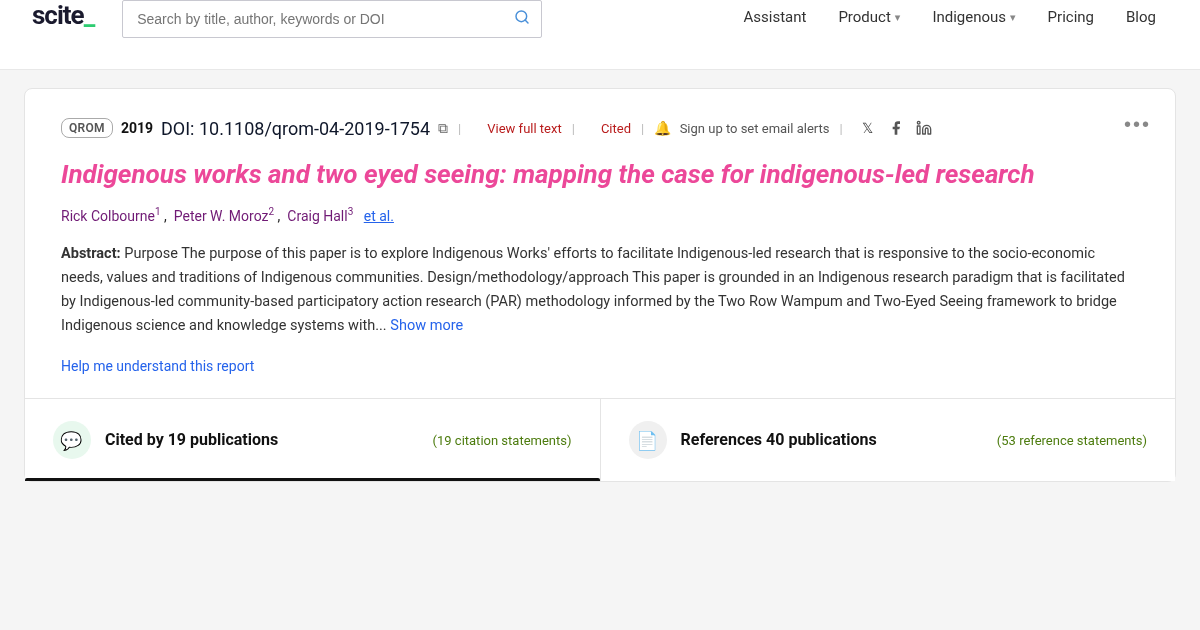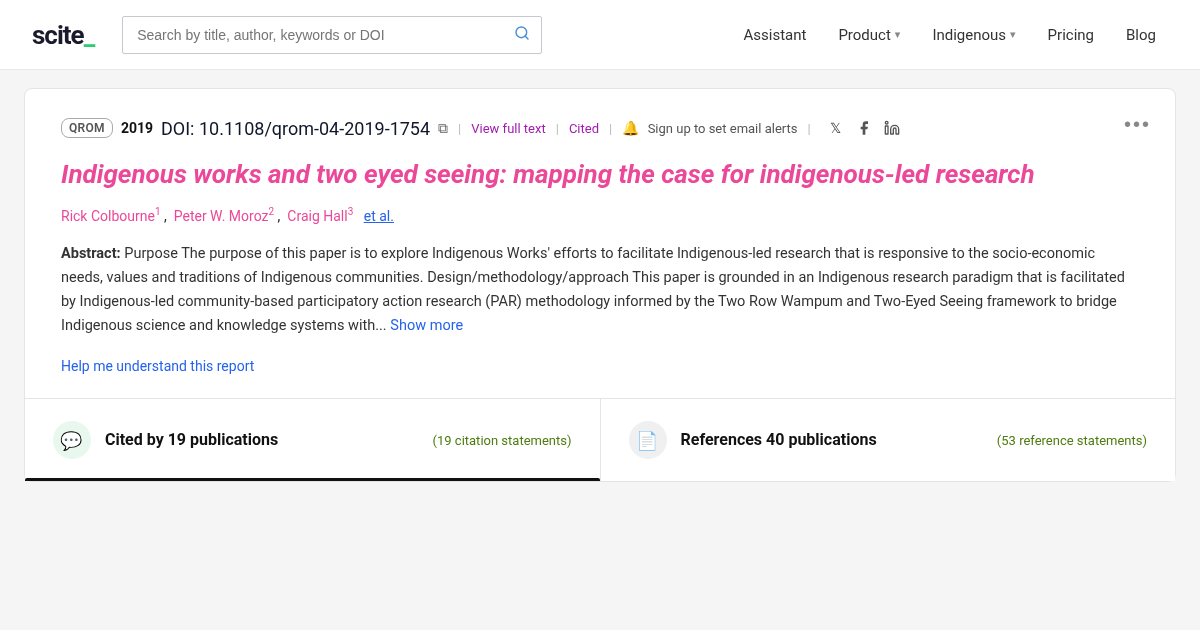--- a/index.html
+++ b/index.html
@@ -3,21 +3,21 @@
   <meta charset="utf-8">
   <style>
     * { box-sizing: border-box; margin: 0; padding: 0; }
     body { font-family: -apple-system, BlinkMacSystemFont, 'Segoe UI', Roboto, Arial, sans-serif; background: #f5f5f5; color: #222; font-size: 15px; }
 
     
     .navbar {
       background: #fff;
       border-bottom: 1px solid #e8e8e8;
       display: flex;
-      align-items: center;
+      align-items: flex-start;
       padding: 0 32px;
       height: 70px;
       position: relative;
       z-index: 10;
     }
     .logo {
       font-size: 26px;
       font-weight: 700;
       color: #1a1a2e;
       margin-right: 28px;
@@ -102,23 +102,24 @@
     .doi-text {
       color: #0f172a;
       font-size: 18px;
     }
     .doc-icon {
       font-size: 14px;
       color: #666;
       cursor: pointer;
     }
     .meta-link {
-      color: #a21caf;
+      color: #b91c1c;
       text-decoration: none;
       font-size: 13px;
+      margin-left: 16px;
     }
     .meta-separator { color: #bbb; margin: 0 2px; }
     .bell-icon { color: #888; font-size: 14px; }
     .alert-text { color: #555; font-size: 13px; }
     .social-icons {
       display: flex;
       gap: 6px;
       align-items: center;
       margin-left: 4px;
     }
@@ -152,21 +153,21 @@
       margin-bottom: 14px;
       font-style: italic;
     }
 
     
     .authors {
       font-size: 14px;
       margin-bottom: 18px;
     }
     .author-link {
-      color: #ec4899;
+      color: #701a75;
       text-decoration: none;
     }
     .author-sup { font-size: 10px; vertical-align: super; }
     .et-al-link {
       color: #2563eb;
       text-decoration: underline;
       cursor: pointer;
     }
 
     

